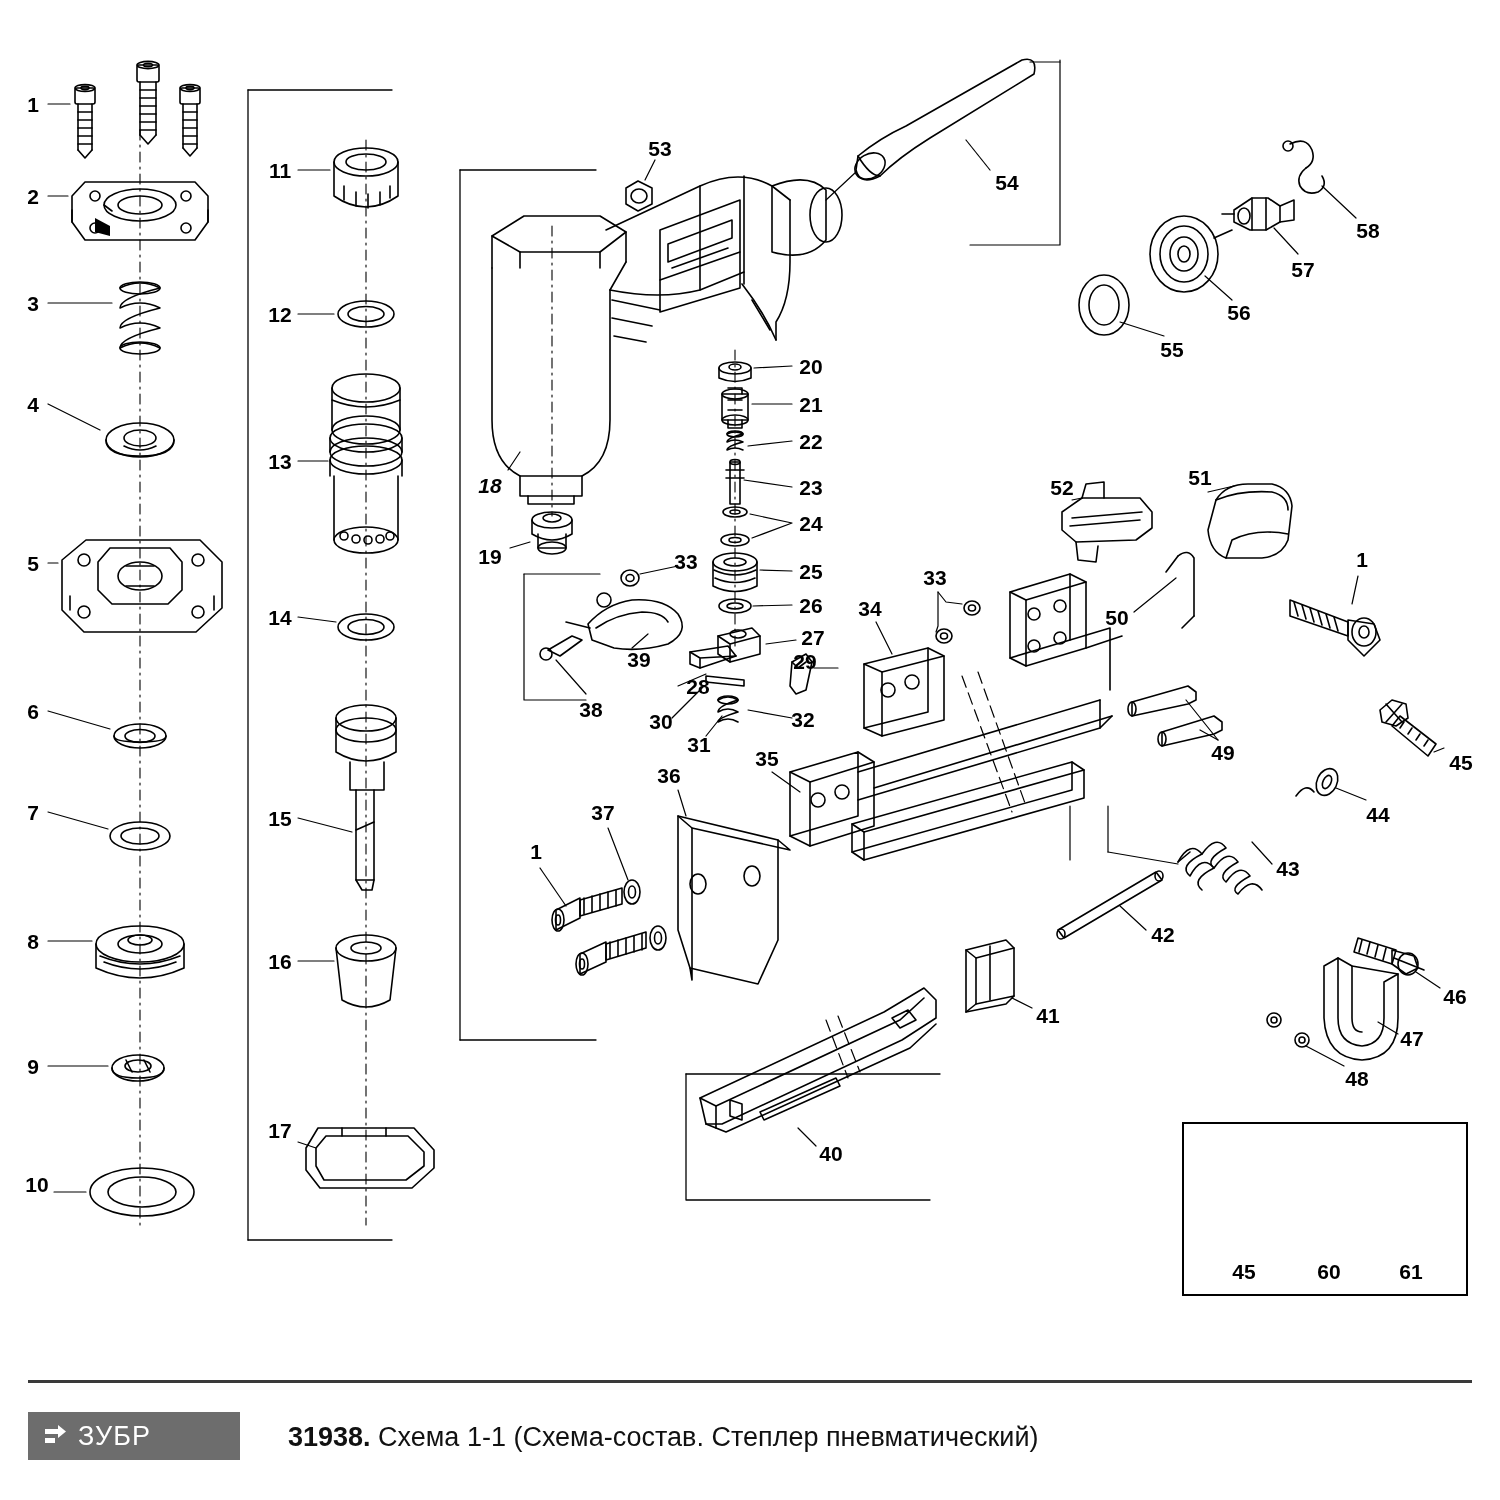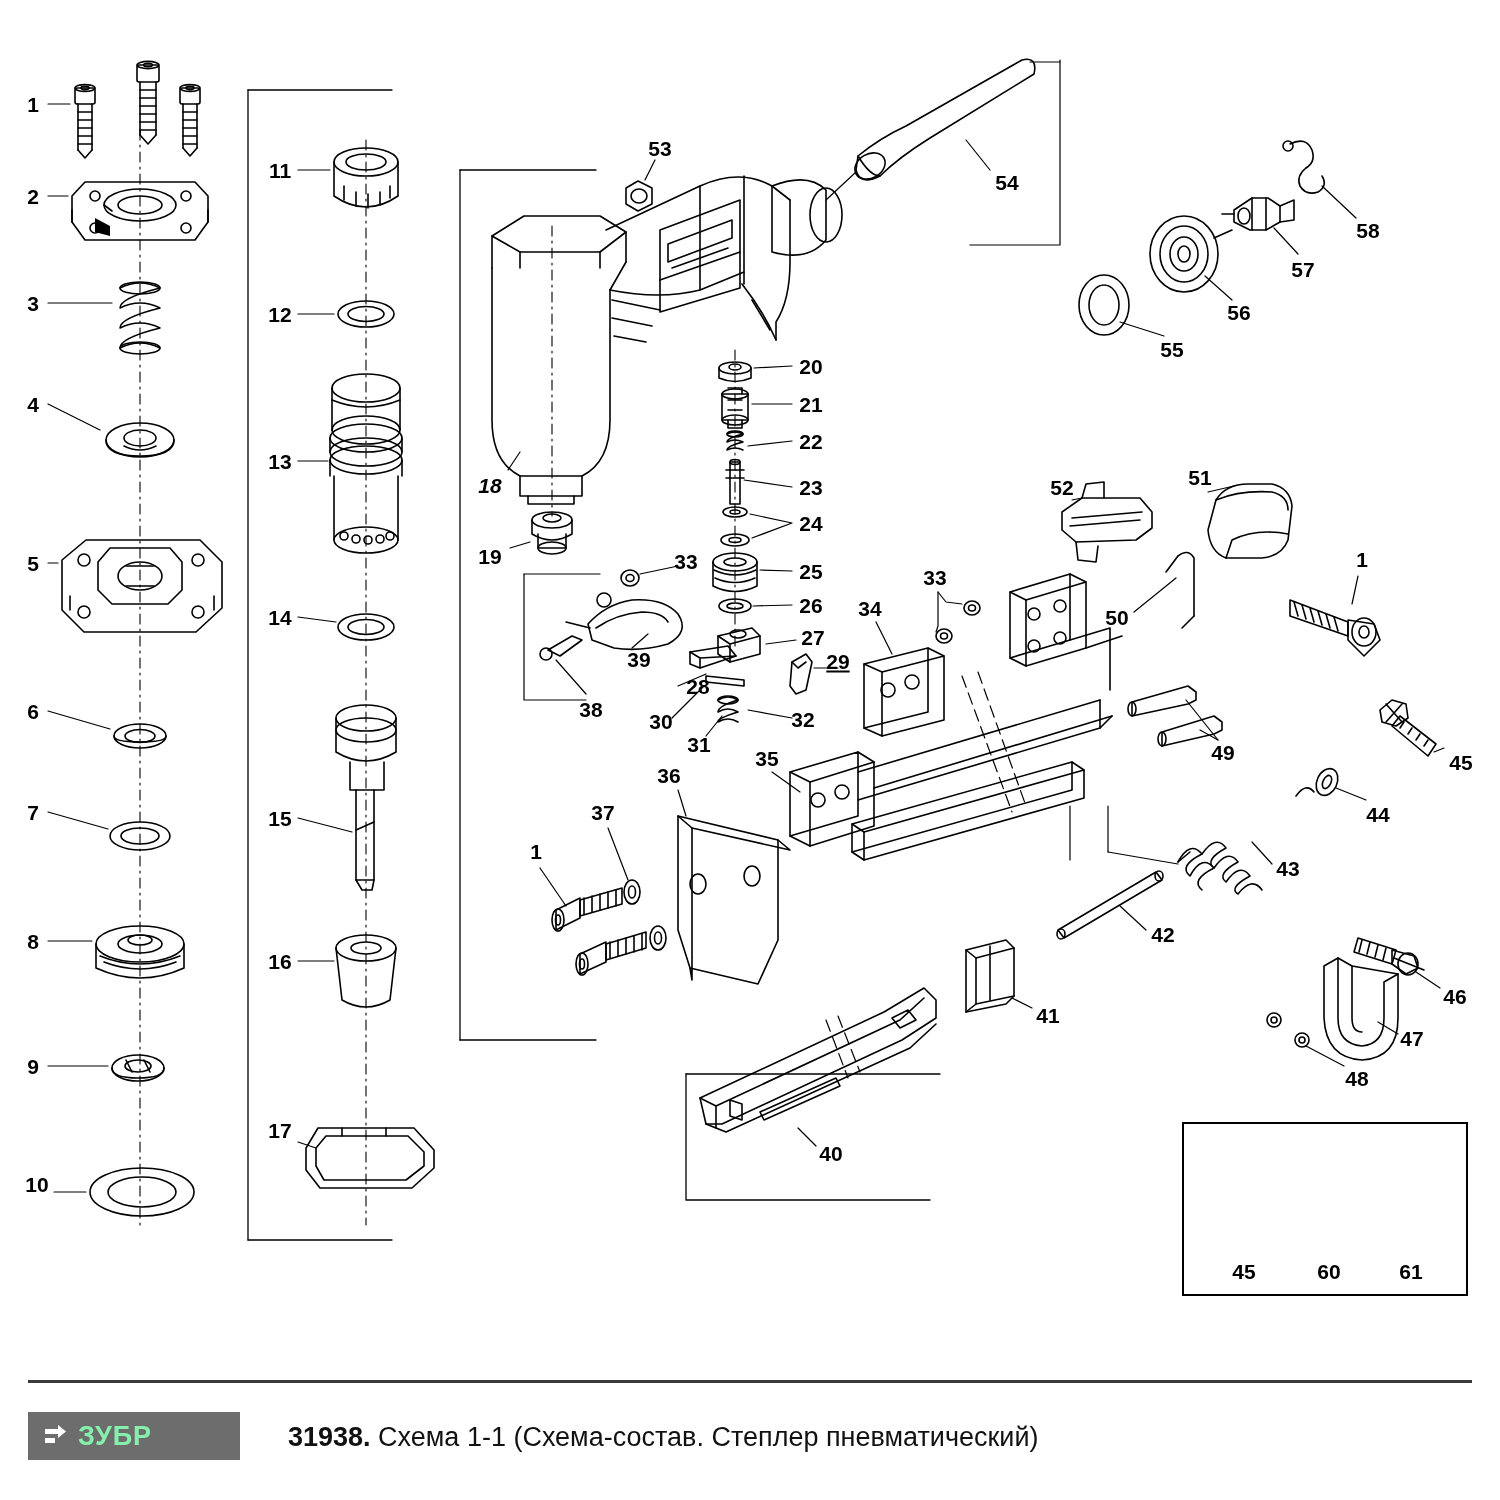--- a/index.html
+++ b/index.html
@@ -72,23 +72,23 @@
     gap: 10px;
     padding-left: 14px;
     box-sizing: border-box;
   }
   .logo-mark {
     width: 26px;
     height: 26px;
     flex: 0 0 auto;
   }
   .logo-text {
-    color: #86efac;
+    color: #ffffff;
     font-size: 27px;
-    font-weight: bold;
+    font-weight: normal;
     letter-spacing: 1px;
     font-family: "Liberation Sans", sans-serif;
   }
   .caption {
     position: absolute;
     left: 288px;
     top: 42px;
     font-size: 27px;
     color: #111;
     font-family: "Liberation Sans", sans-serif;
@@ -727,21 +727,21 @@
 
     <div class="callout" style="left:811px; top:366px;">20</div>
     <div class="callout" style="left:811px; top:404px;">21</div>
     <div class="callout" style="left:811px; top:441px;">22</div>
     <div class="callout" style="left:811px; top:487px;">23</div>
     <div class="callout" style="left:811px; top:523px;">24</div>
     <div class="callout" style="left:811px; top:571px;">25</div>
     <div class="callout" style="left:811px; top:605px;">26</div>
     <div class="callout" style="left:813px; top:637px;">27</div>
     <div class="callout" style="left:698px; top:686px;">28</div>
-    <div class="callout" style="left:838px; top:661px;text-decoration:underline;">29</div>
+    <div class="callout" style="left:805px; top:661px;">29</div>
     <div class="callout" style="left:661px; top:721px;">30</div>
     <div class="callout" style="left:699px; top:744px;">31</div>
     <div class="callout" style="left:803px; top:719px;">32</div>
     <div class="callout" style="left:686px; top:561px;">33</div>
     <div class="callout" style="left:935px; top:577px;">33</div>
     <div class="callout" style="left:870px; top:608px;">34</div>
     <div class="callout" style="left:767px; top:758px;">35</div>
     <div class="callout" style="left:669px; top:775px;">36</div>
     <div class="callout" style="left:603px; top:812px;">37</div>
     <div class="callout" style="left:591px; top:709px;">38</div>

